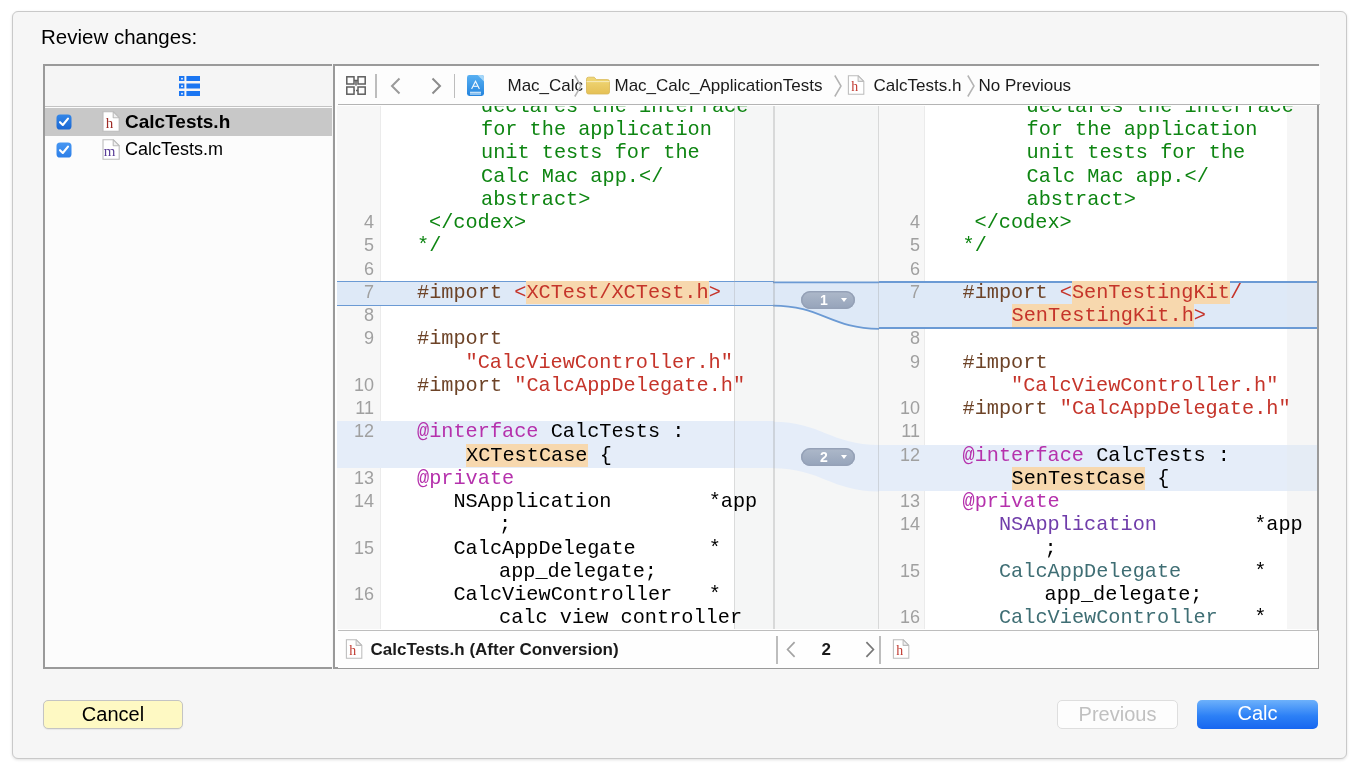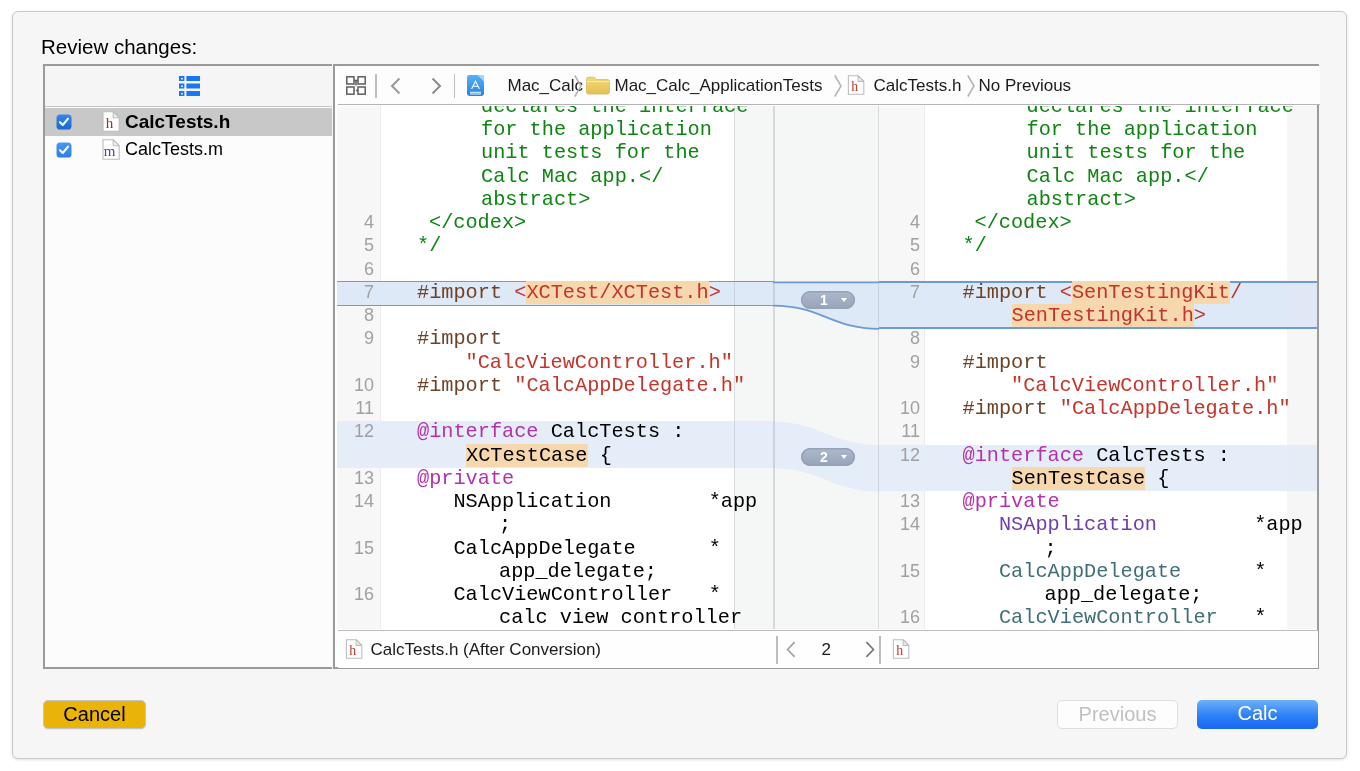--- a/index.html
+++ b/index.html
@@ -1,19 +1,19 @@
 <!DOCTYPE html>
 <html><head><meta charset="utf-8">
 <style>
 * { margin:0; padding:0; box-sizing:border-box; }
 html,body { width:1360px; height:771px; background:#ffffff; font-family:"Liberation Sans",sans-serif; }
 .abs { position:absolute; }
 #dlg { position:absolute; left:12px; top:11px; width:1335px; height:748px; background:#f6f6f6;
   border:1px solid #c9c9c9; border-radius:6px; box-shadow:0 1px 3px rgba(0,0,0,0.12); }
-#title { position:absolute; left:28px; top:23px; font-size:20.5px; color:#000; }
+#title { position:absolute; left:28px; top:13px; font-size:20.5px; color:#000; }
 
 #fpanel { position:absolute; left:30px; top:52px; width:289px; height:605px; background:#fcfcfc;
   border:2px solid #9a9a9a; border-right:none; }
 #fhead { position:absolute; left:0; top:0; width:100%; height:40.5px; background:#f5f5f5; border-bottom:1.5px solid #c3c3c3; }
 .frow { position:absolute; left:0; width:100%; height:28px; }
 .frow .cb { position:absolute; left:11px; top:6px; }
 .frow .fic { position:absolute; left:57px; top:3px; }
 .frow .fname { position:absolute; left:80px; top:3.5px; font-size:18px; color:#000; }
 
 #cpanel { position:absolute; left:320px; top:52px; width:986px; height:605px; background:#ffffff;
@@ -27,23 +27,23 @@
 .hl { position:absolute; top:0; height:100%; width:1.5px; }
 .nums { position:absolute; font:400 18px/23.25px "Liberation Sans",sans-serif; color:#a0a0a0; text-align:right; white-space:pre;}
 .code { position:absolute; font:400 20.25px/23.25px "Liberation Mono",monospace; color:#000; white-space:pre;margin-left:28px;}
 .ln { height:23.25px; }
 .cl { height:23.25px; }
 .cap { position:absolute; width:54px; height:18px; border-radius:9px; background:linear-gradient(#aeb9ca,#95a3ba);
   box-shadow:inset 0 0 0 1.5px #95a1b7; }
 .capn { position:absolute; left:0; width:46px; text-align:center; top:0; font-size:14px; line-height:18px; color:#fff; font-weight:bold; }
 .capt { position:absolute; right:8px; top:7px; width:0; height:0; border-left:3.8px solid transparent; border-right:3.8px solid transparent; border-top:4.6px solid #fff; }
 #bbar { position:absolute; left:2.5px; top:563.5px; width:980px; height:38.5px; background:#fefefe; border-top:1.5px solid #bdbdbd; }
-#bbar .t { position:absolute; top:9px; font-size:17px; color:#1a1a1a; white-space:nowrap; }
+#bbar .t { position:absolute; top:9px; font-size:17px; color:#1a1a1a; white-space:nowrap;font-weight:bold; }
 .btn { position:absolute; top:688px; height:29px; border-radius:5px; font-size:20px; text-align:center; line-height:27.5px; }
-#bcancel { left:30px; width:103px; background:#eab308; border:1px solid #c4c4c4; color:#000; box-shadow:0 1px 1px rgba(0,0,0,0.06); }
+#bcancel { left:30px; width:140px; background:#fef9c3; border:1px solid #c4c4c4; color:#000; box-shadow:0 1px 1px rgba(0,0,0,0.06); }
 #bprev { left:1044px; width:121px; background:#fdfdfd; border:1px solid #dedede; color:#c0c0c0; }
 #bsave { left:1184px; width:121px; background:linear-gradient(#6db1fb,#2c80f6 55%,#1766f0); color:#fff; }
 </style></head>
 <body>
 <svg width="0" height="0" style="position:absolute">
     <defs>
 <linearGradient id="cbg" x1="0" y1="0" x2="0" y2="1">
         <stop offset="0" stop-color="#4797f2"></stop>
         <stop offset="1" stop-color="#2d7fe8"></stop>
       </linearGradient>

